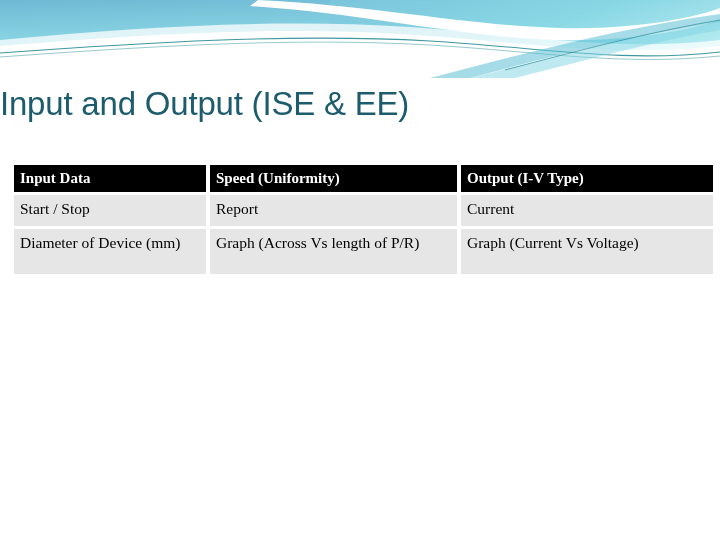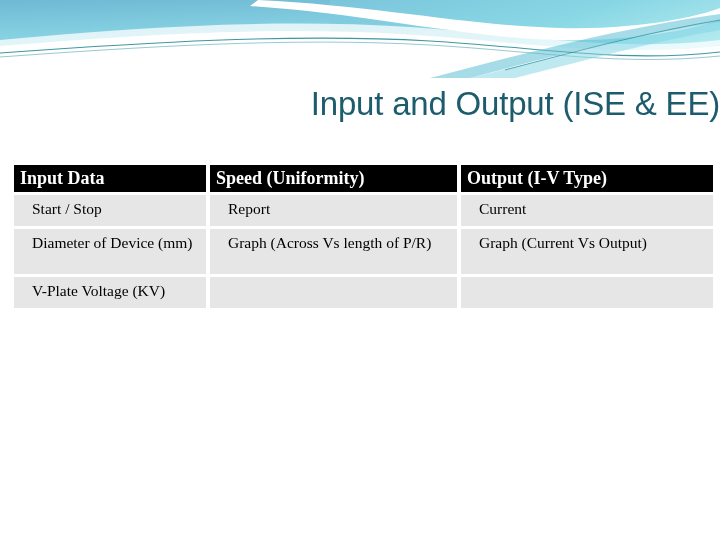--- a/index.html
+++ b/index.html
@@ -24,21 +24,21 @@
     overflow: hidden;
   }
   #banner svg { display: block; }
 
   
   #slide-title {
     position: absolute;
     top: 82px;
     left: 0;
     width: 720px;
-    text-align: right;
+    text-align: left;
     font-family: "Liberation Sans", sans-serif;
     font-size: 33px;
     font-weight: 400;
     letter-spacing: -0.2px;
     color: #1d5c6c;
     line-height: 44px;
     white-space: nowrap;
   }
 
   
@@ -56,28 +56,28 @@
   #data-table col.c2 { width: 247px; }
   #data-table col.c3 { width: 252px; }
 
   #data-table th {
     background: #000000;
     color: #ffffff;
     font-weight: bold;
     text-align: left;
     vertical-align: top;
     padding: 4px 6px 5px 6px;
-    font-size: 18px;
+    font-size: 15px;
     line-height: 17px;
   }
   #data-table td {
     color: #000000;
     text-align: left;
     vertical-align: top;
-    padding: 4px 6px 5px 18px;
+    padding: 4px 6px 5px 6px;
     line-height: 19px;
   }
   #data-table tr.shade-light td { background: #e6e6e6; }
   #data-table tr.shade-dark  td { background: #c6c6c6; }
 
   
   #data-table tr.header-row th { padding-top: 5px; padding-bottom: 5px; }
 
   .r-tall td { height: 50px; }
   .r-mid  td { height: 36px; }
@@ -140,21 +140,16 @@
   </thead>
   <tbody>
     <tr class="shade-light r-short">
       <td>Start / Stop</td>
       <td>Report</td>
       <td>Current</td>
     </tr>
     <tr class="shade-light r-mid">
       <td>Diameter of Device (mm)</td>
       <td>Graph (Across Vs length of P/R)</td>
-      <td>Graph (Current Vs Output)</td>
-    </tr>
-    <tr class="shade-light r-short">
-      <td>V-Plate Voltage (KV)</td>
-      <td></td>
-      <td></td>
+      <td>Graph (Current Vs Voltage)</td>
     </tr>
   </tbody>
 </table>
 
 </body></html>

